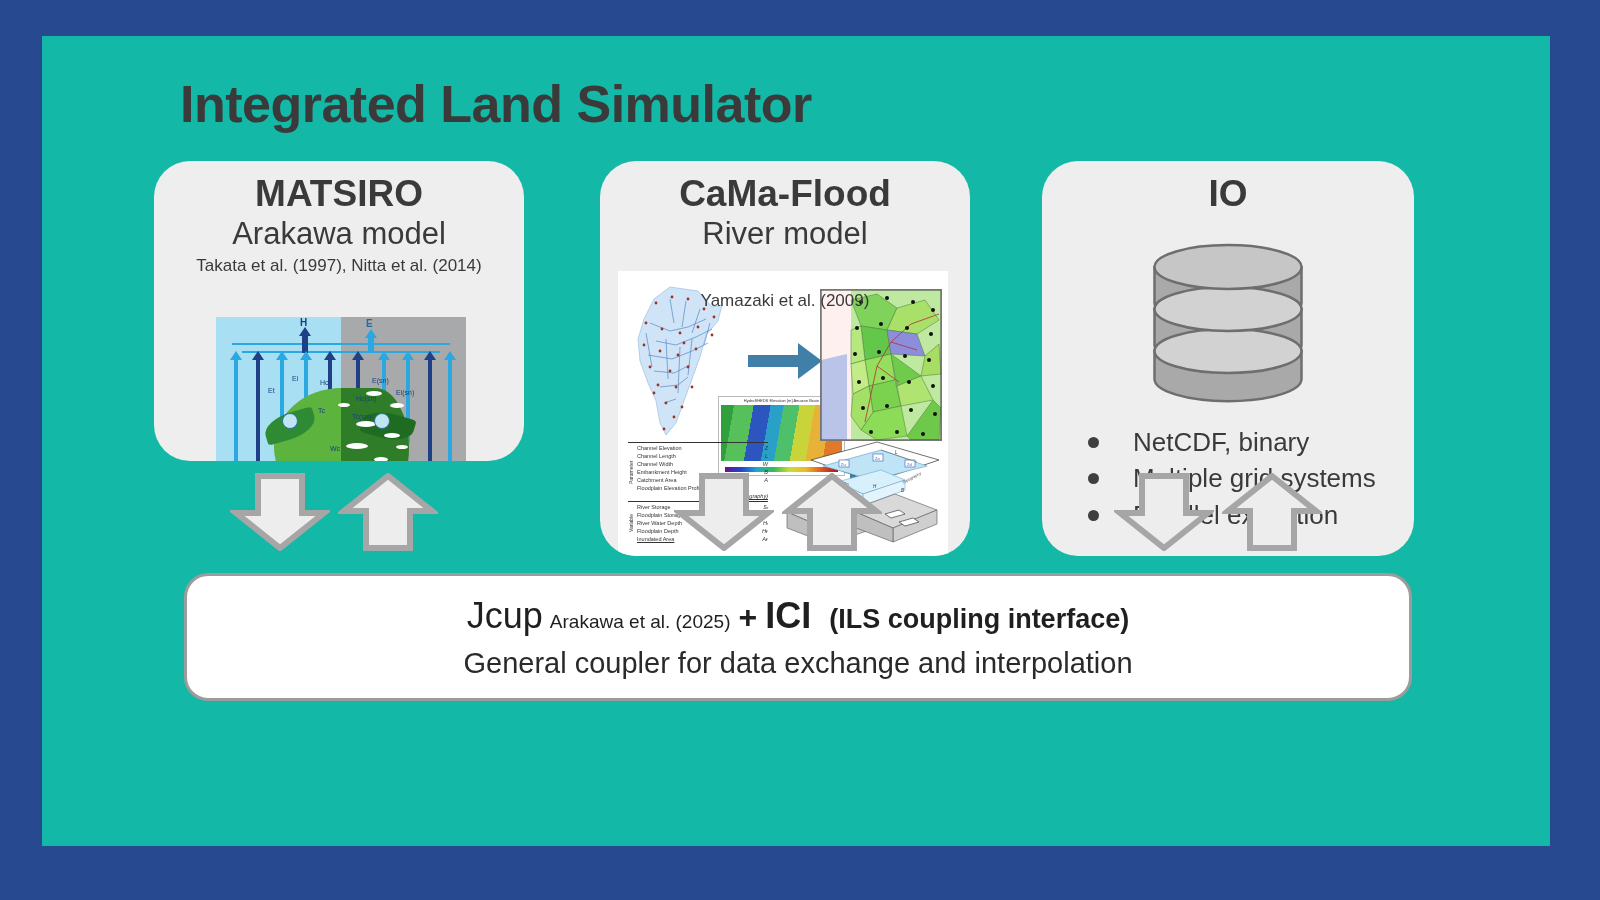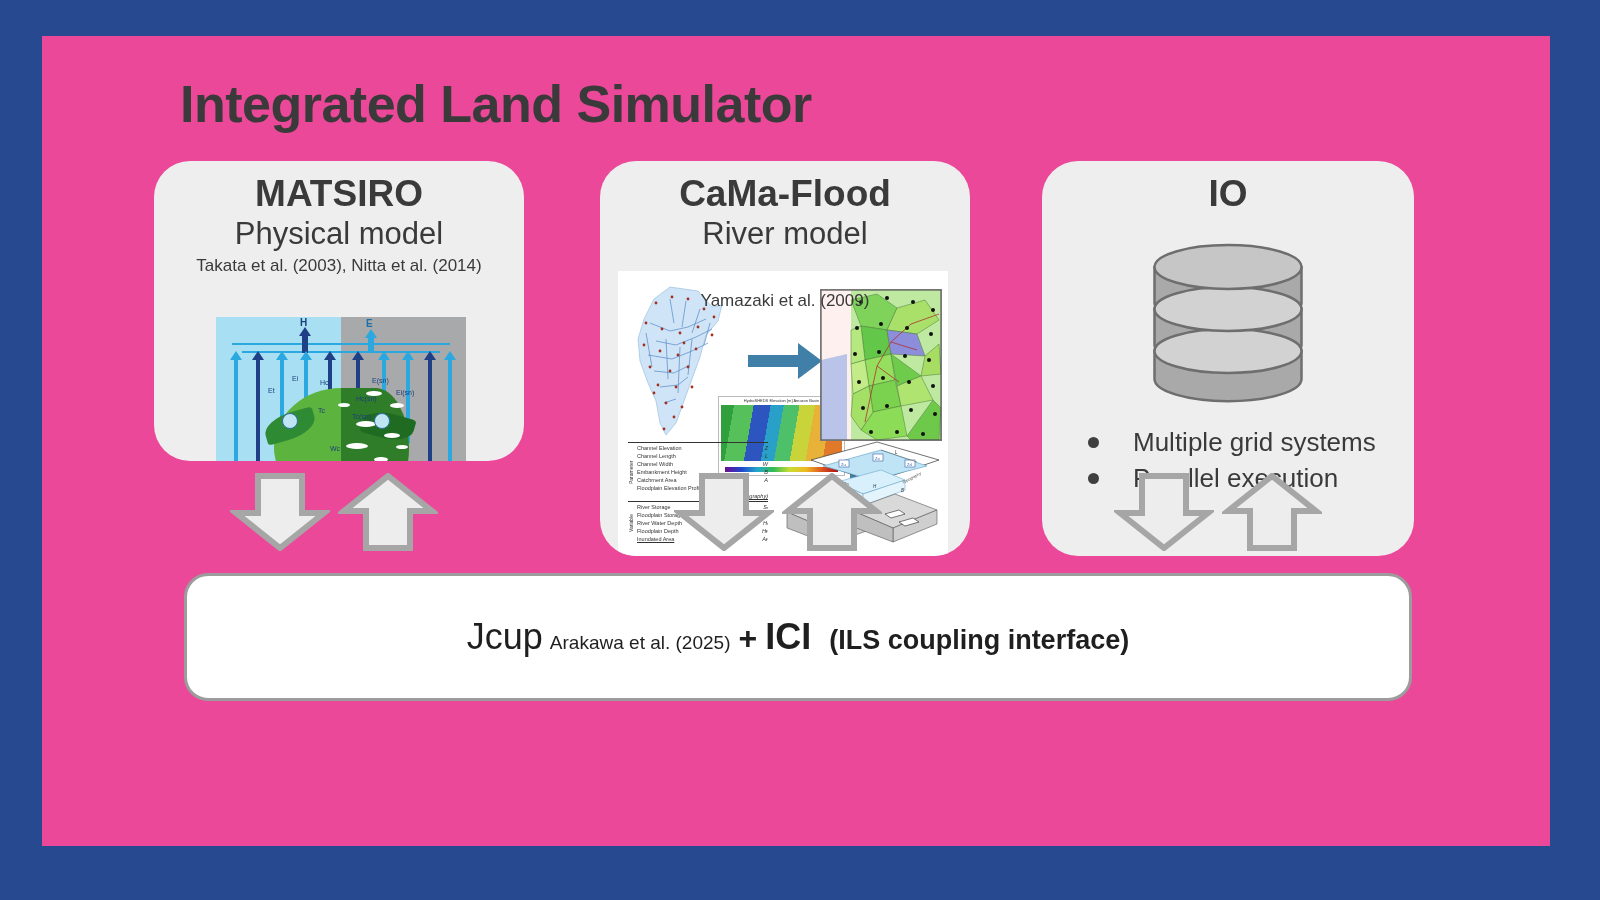--- a/index.html
+++ b/index.html
@@ -4,21 +4,21 @@
 <style>
   html,body{margin:0;padding:0;}
   body{
     width:1600px;height:900px;
     background:#27498f;
     font-family:"Liberation Sans", sans-serif;
     overflow:hidden;
   }
   .slide{
     position:absolute;left:42px;top:36px;width:1508px;height:810px;
-    background:#ec4899;
+    background:#14b8a6;
   }
   .title{
     position:absolute;left:138px;top:38px;
     font-size:52px;font-weight:bold;color:#3a3a3a;
     letter-spacing:-0.5px;
   }
 
   
   .panel{
     position:absolute;top:125px;
@@ -114,22 +114,22 @@
 </style>
 </head>
 <body>
 
 <div class="slide">
 
   <div class="title">Integrated Land Simulator</div>
 
   <div class="panel p1">
     <div class="p-title">MATSIRO</div>
-    <div class="p-sub">Physical model</div>
-    <div class="p-cite">Takata et al. (2003), Nitta et al. (2014)</div>
+    <div class="p-sub">Arakawa model</div>
+    <div class="p-cite">Takata et al. (1997), Nitta et al. (2014)</div>
 
     <div class="figbox fig1">
       <div class="sky-l"></div>
       <div class="sky-r"></div>
       <div class="soil">
         <div class="soil-line" style="top:20%"></div>
         <div class="soil-line" style="top:40%"></div>
 
       </div>
 
@@ -431,20 +431,24 @@
       <path d="M4 70 V106 a73 22 0 0 0 147 0 V70 Z" fill="#a9a9a9" stroke="#6e6e6e" stroke-width="2.5"></path>
       <path d="M4 112 V140 a73 22 0 0 0 147 0 V112 Z" fill="#a9a9a9" stroke="#6e6e6e" stroke-width="2.5"></path>
       <ellipse cx="77.5" cy="112" rx="73.5" ry="22" fill="#d2d2d2" stroke="#6e6e6e" stroke-width="2.5"></ellipse>
       <ellipse cx="77.5" cy="70" rx="73.5" ry="22" fill="#d2d2d2" stroke="#6e6e6e" stroke-width="2.5"></ellipse>
       <ellipse cx="77.5" cy="28" rx="73.5" ry="22" fill="#c6c6c6" stroke="#6e6e6e" stroke-width="2.5"></ellipse>
     </svg>
 
     <div class="bullets">
       <div class="blrow">
         <span class="bldot"></span>
+        <span class="bltext">NetCDF, binary</span>
+      </div>
+      <div class="blrow">
+        <span class="bldot"></span>
         <span class="bltext">Multiple grid systems</span>
       </div>
       <div class="blrow">
         <span class="bldot"></span>
         <span class="bltext">Parallel execution</span>
       </div>
     </div>
   </div>
 
   <div class="connector" style="left:188px;">
@@ -479,15 +483,16 @@
   </div>
 
   <div class="coupler">
     <div class="cplline1">
       <span class="cpl-jcup">Jcup</span>
       <span class="cpl-cite">Arakawa et al. (2025)</span>
       <span class="cpl-plus">+</span>
       <span class="cpl-ici">ICI</span>
       <span class="cpl-ici-sub">(ILS coupling interface)</span>
     </div>
+    <div class="cplline2">General coupler for data exchange and interpolation</div>
   </div>
 
 </div>
 
 </body></html>

